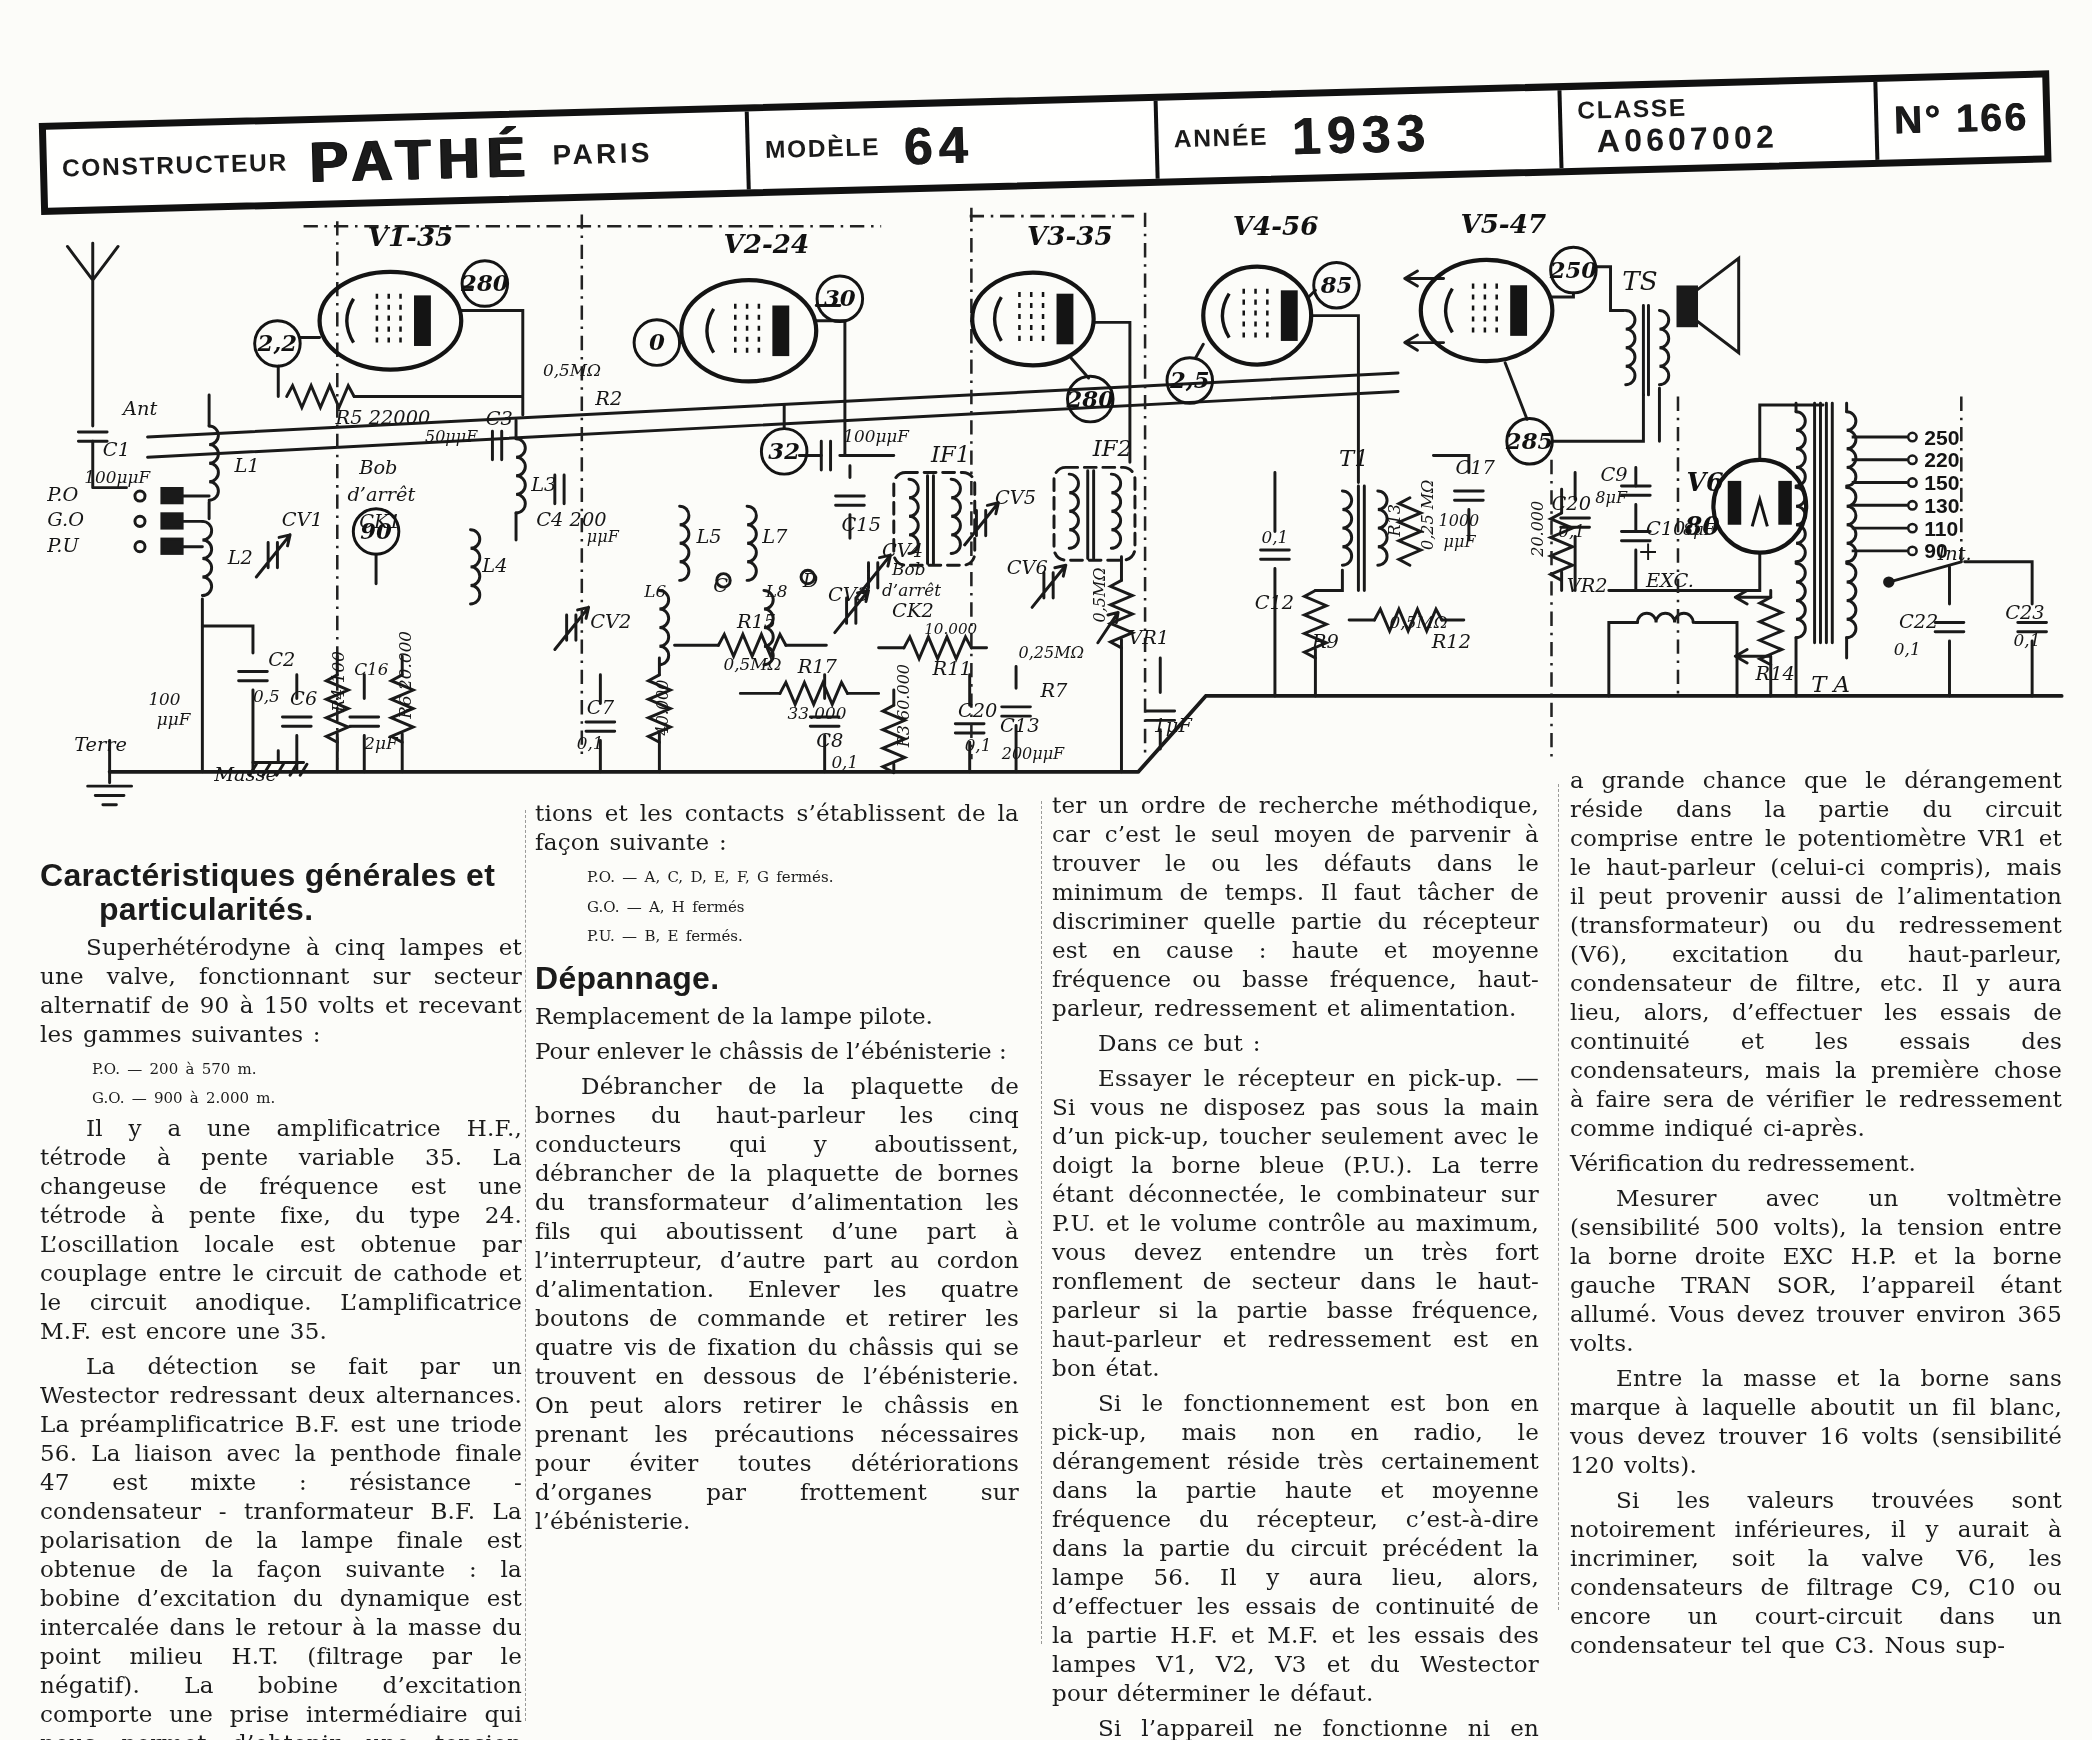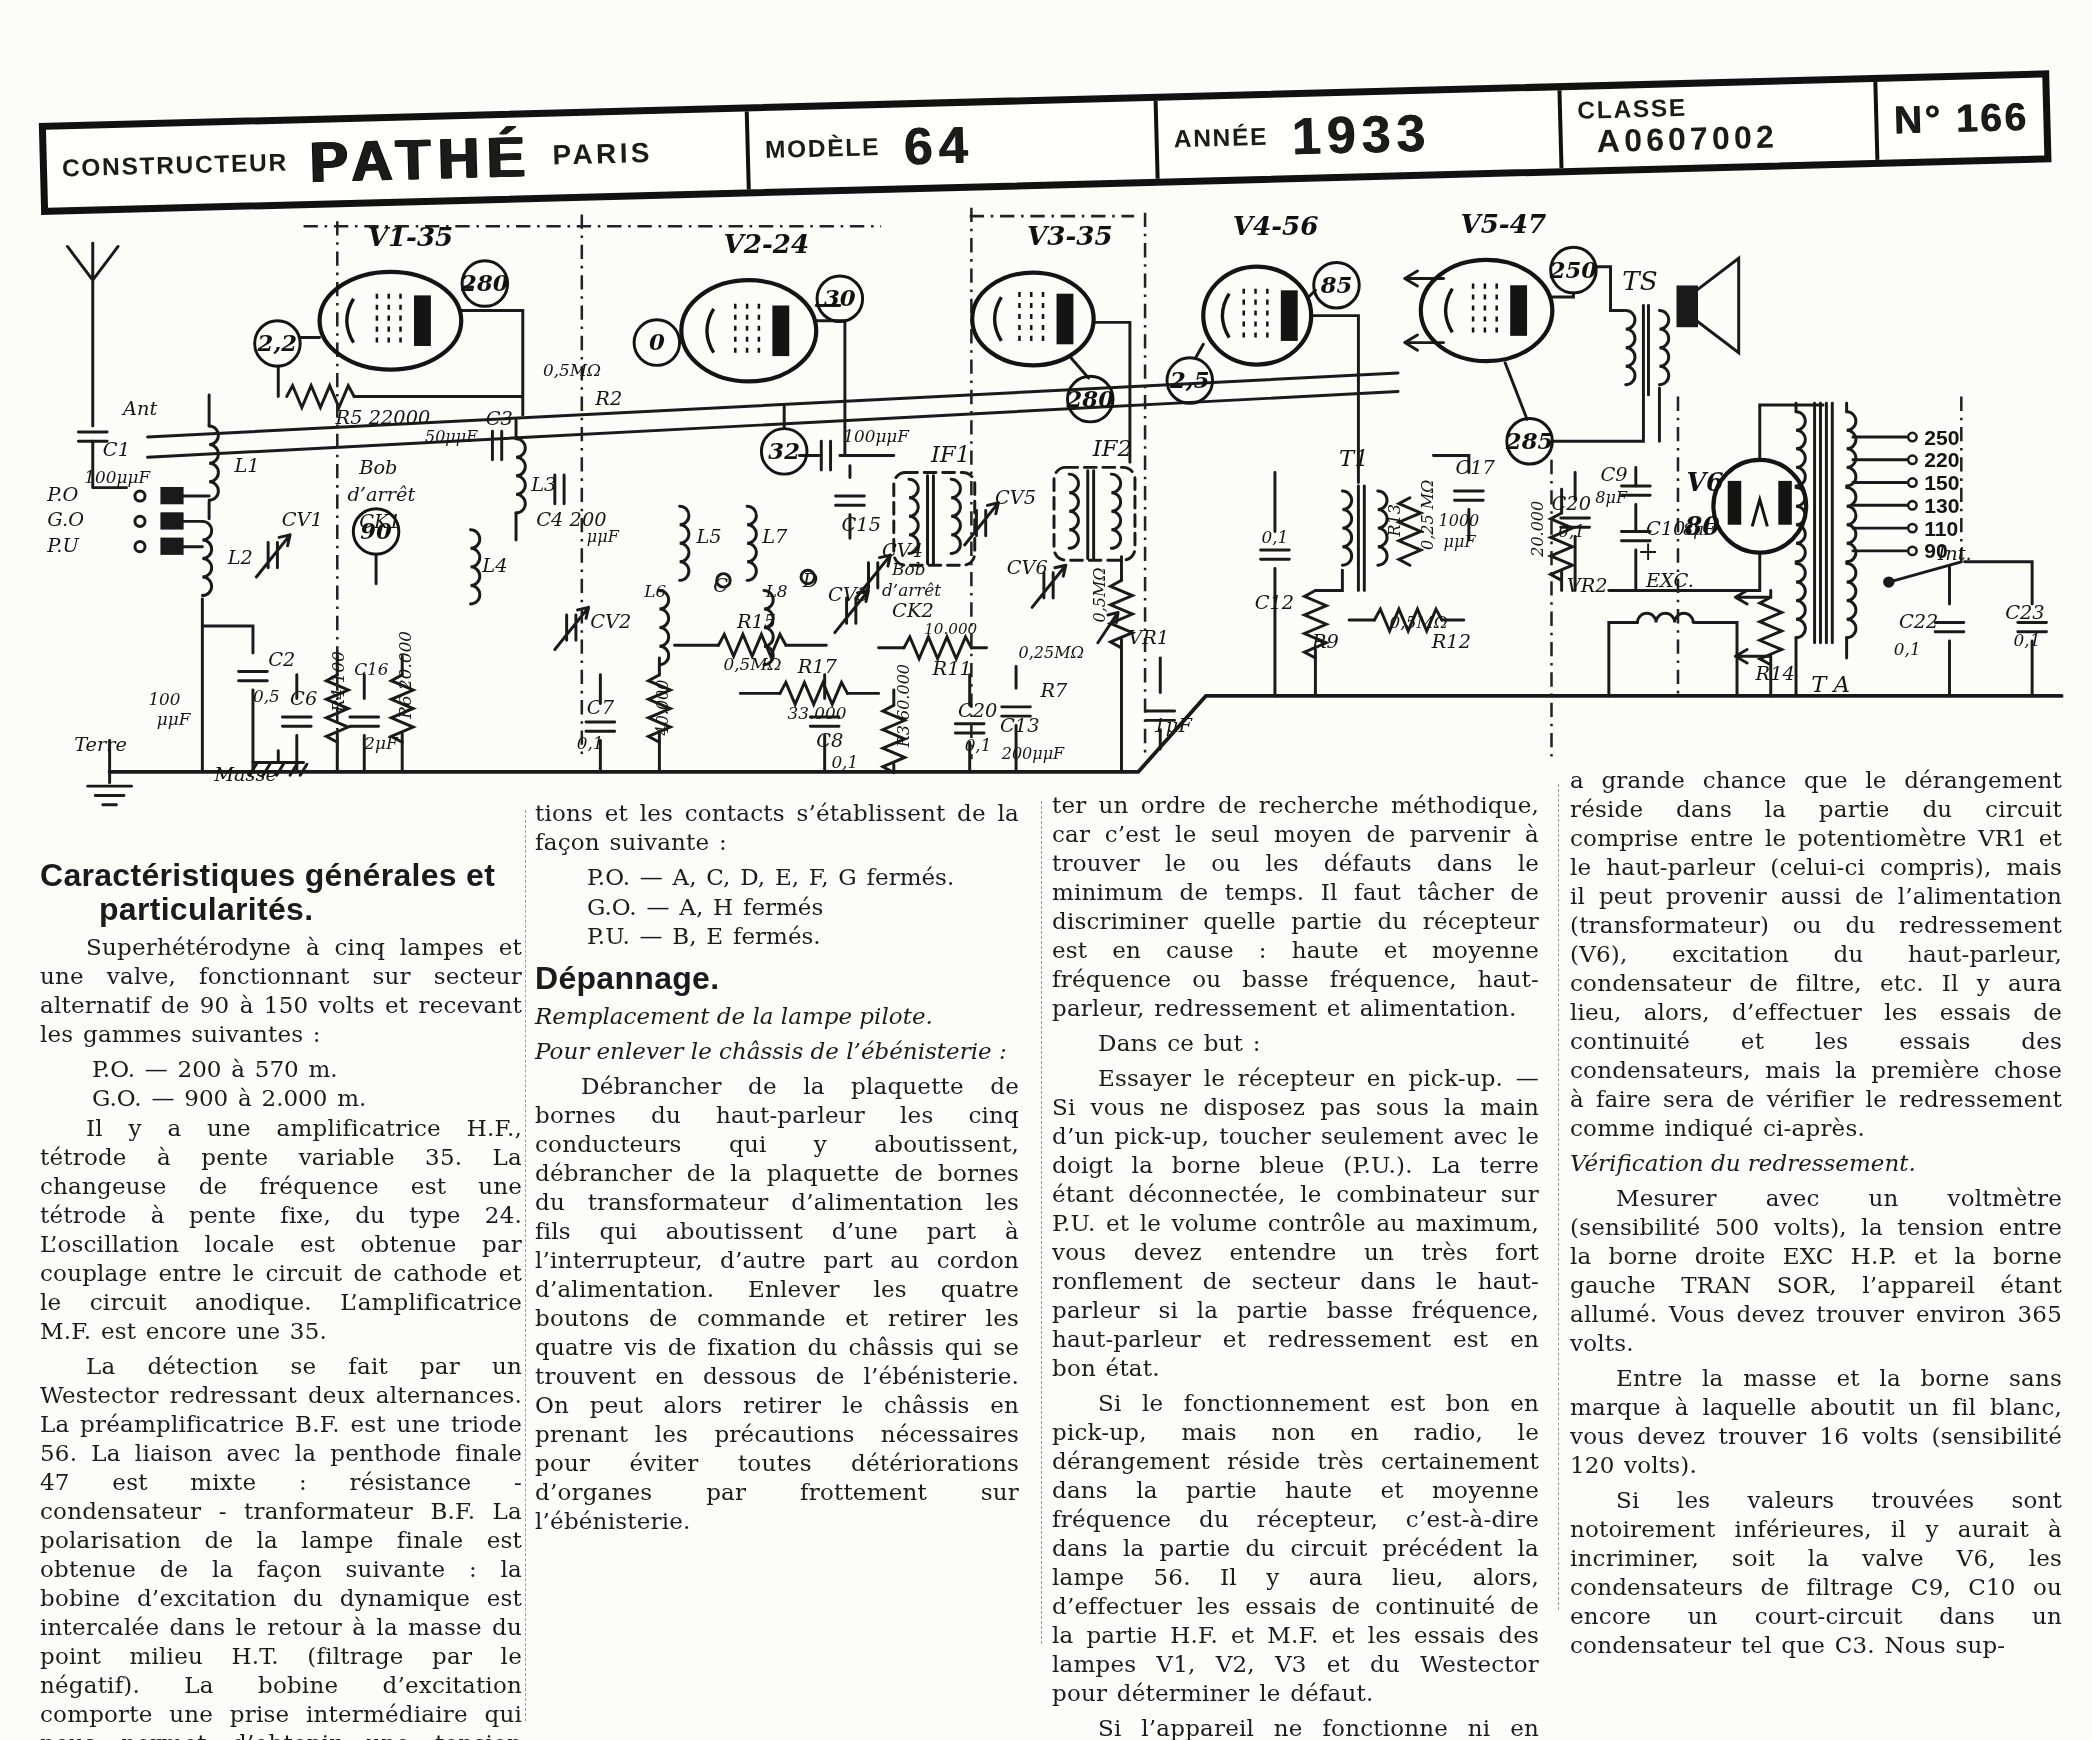--- a/index.html
+++ b/index.html
@@ -18,24 +18,24 @@
   .bignum{font-size:52px;font-weight:700;letter-spacing:5.9px;margin-left:23.6px;
           text-shadow:0.8px 0 #111;}
   .classe-cell{flex-direction:column;align-items:flex-start;justify-content:center;}
   .classe-code{font-size:32px;font-weight:700;letter-spacing:4.2px;margin:-1.7px 0 0 18.6px;}
   .numero{font-size:39px;font-weight:700;letter-spacing:2.5px;margin:0 auto;text-shadow:0.8px 0 #111;}
   
   .col{position:absolute;}
   .blk{margin:0;}
   .p ,.p0{text-align:justify;font-size:23px;line-height:29px;letter-spacing:0.2px;word-spacing:2.1px;margin:0 0 5.9px;}
   .p{text-indent:46px;}
-  .li{font-size:23px;line-height:29px;padding-left:52px;margin:0.8px 0;word-spacing:2.5px;}
+  .li{font-size:15px;line-height:29px;padding-left:52px;margin:0.8px 0;word-spacing:2.5px;}
   .h{font-family:"Liberation Sans",sans-serif;font-weight:700;font-size:32px;line-height:34px;
      margin:10px 0 6.7px;padding-left:59px;text-indent:-59px;letter-spacing:0.3px;}
-  .ih{font-style:italic;font-size:23px;line-height:29px;padding-left:78px;text-indent:-78px;margin:3.4px 0 5.9px;}
+  .ih{font-size:23px;line-height:29px;padding-left:78px;text-indent:-78px;margin:3.4px 0 5.9px;}
   .colsep{position:absolute;width:0;border-left:1.7px dashed #9a9a98;}
   
   svg text{user-select:none;}
   .sl{font-family:"DejaVu Serif",serif;font-style:italic;fill:#161616;}
   .tl{font-family:"DejaVu Serif",serif;font-style:italic;font-weight:700;fill:#111;}
   .vc{font-family:"DejaVu Serif",serif;font-style:italic;font-weight:700;fill:#111;}
   .tap{font-family:"Liberation Sans",sans-serif;font-weight:700;fill:#141414;}
 </style>
 </head>
 <body>

